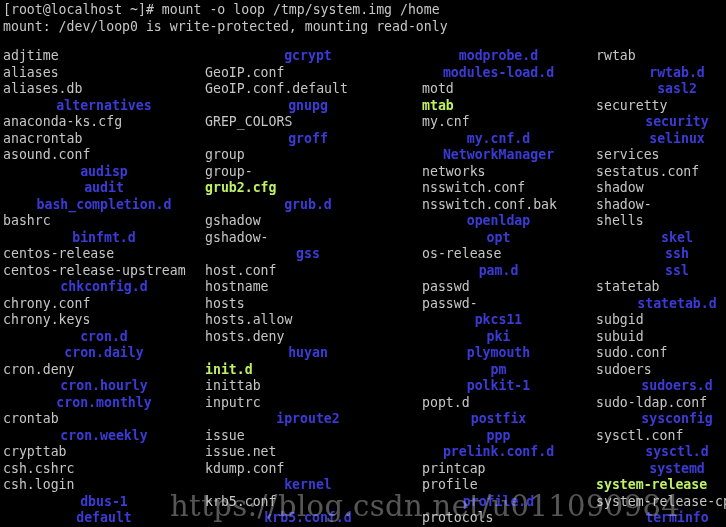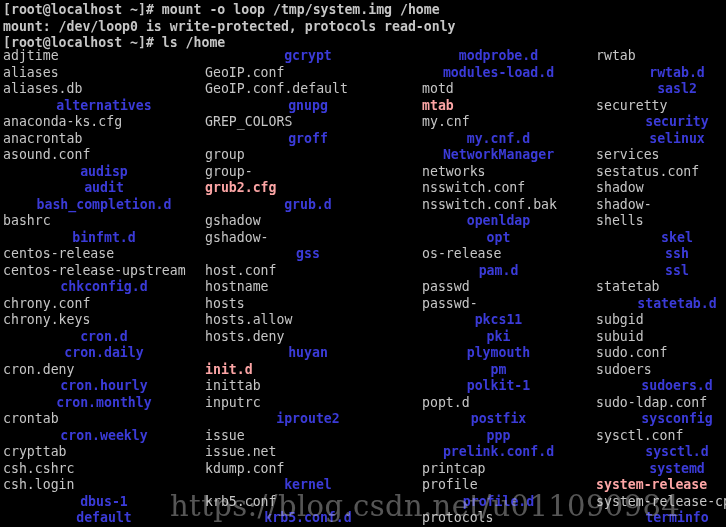--- a/index.html
+++ b/index.html
@@ -18,21 +18,20 @@
     font-size: 13.2px;
     line-height: 16.5px;
     letter-spacing: 0px;
     -webkit-font-smoothing: none;
   }
   .term-line {
     position: absolute;
     left: 3px;
     white-space: pre;
     color: #c6c6c6;
-    font-weight: bold;
   }
   .listing {
     position: absolute;
     left: 0;
     top: 48px;
     width: 726px;
     height: 479px;
   }
   .ls-col {
     position: absolute;
@@ -49,21 +48,21 @@
     line-height: 16.5px;
     white-space: pre;
     color: #c6c6c6;
   }
   .ls-entry.dir {
     color: #3b3bd8;
     font-weight: bold;
     text-align: center;
   }
   .ls-entry.link {
-    color: #fca5a5;
+    color: #bef264;
     font-weight: bold;
   }
   .ls-entry.file {
     color: #c6c6c6;
     font-weight: normal;
   }
   #watermark {
     position: absolute;
     left: 170px;
     top: 491px;
@@ -76,23 +75,22 @@
     letter-spacing: 0.4px;
   }
 </style>
 </head>
 <body>
 
 <div id="terminal">
 
   <div class="term-line" style="top:2px;">[root@localhost ~]# mount -o loop /tmp/system.img /home</div>
 
-  <div class="term-line" style="top:18.5px;">mount: /dev/loop0 is write-protected, protocols read-only</div>
+  <div class="term-line" style="top:18.5px;">mount: /dev/loop0 is write-protected, mounting read-only</div>
 
-  <div class="term-line" style="top:35px;">[root@localhost ~]# ls /home</div>
 
   <div class="listing" id="ls-output">
       <div class="ls-col c0"><span class="ls-entry file">adjtime</span><span class="ls-entry file">aliases</span><span class="ls-entry file">aliases.db</span><span class="ls-entry dir">alternatives</span><span class="ls-entry file">anaconda-ks.cfg</span><span class="ls-entry file">anacrontab</span><span class="ls-entry file">asound.conf</span><span class="ls-entry dir">audisp</span><span class="ls-entry dir">audit</span><span class="ls-entry dir">bash_completion.d</span><span class="ls-entry file">bashrc</span><span class="ls-entry dir">binfmt.d</span><span class="ls-entry file">centos-release</span><span class="ls-entry file">centos-release-upstream</span><span class="ls-entry dir">chkconfig.d</span><span class="ls-entry file">chrony.conf</span><span class="ls-entry file">chrony.keys</span><span class="ls-entry dir">cron.d</span><span class="ls-entry dir">cron.daily</span><span class="ls-entry file">cron.deny</span><span class="ls-entry dir">cron.hourly</span><span class="ls-entry dir">cron.monthly</span><span class="ls-entry file">crontab</span><span class="ls-entry dir">cron.weekly</span><span class="ls-entry file">crypttab</span><span class="ls-entry file">csh.cshrc</span><span class="ls-entry file">csh.login</span><span class="ls-entry dir">dbus-1</span><span class="ls-entry dir">default</span></div>
       <div class="ls-col c1"><span class="ls-entry dir">gcrypt</span><span class="ls-entry file">GeoIP.conf</span><span class="ls-entry file">GeoIP.conf.default</span><span class="ls-entry dir">gnupg</span><span class="ls-entry file">GREP_COLORS</span><span class="ls-entry dir">groff</span><span class="ls-entry file">group</span><span class="ls-entry file">group-</span><span class="ls-entry link">grub2.cfg</span><span class="ls-entry dir">grub.d</span><span class="ls-entry file">gshadow</span><span class="ls-entry file">gshadow-</span><span class="ls-entry dir">gss</span><span class="ls-entry file">host.conf</span><span class="ls-entry file">hostname</span><span class="ls-entry file">hosts</span><span class="ls-entry file">hosts.allow</span><span class="ls-entry file">hosts.deny</span><span class="ls-entry dir">huyan</span><span class="ls-entry link">init.d</span><span class="ls-entry file">inittab</span><span class="ls-entry file">inputrc</span><span class="ls-entry dir">iproute2</span><span class="ls-entry file">issue</span><span class="ls-entry file">issue.net</span><span class="ls-entry file">kdump.conf</span><span class="ls-entry dir">kernel</span><span class="ls-entry file">krb5.conf</span><span class="ls-entry dir">krb5.conf.d</span></div>
       <div class="ls-col c2"><span class="ls-entry dir">modprobe.d</span><span class="ls-entry dir">modules-load.d</span><span class="ls-entry file">motd</span><span class="ls-entry link">mtab</span><span class="ls-entry file">my.cnf</span><span class="ls-entry dir">my.cnf.d</span><span class="ls-entry dir">NetworkManager</span><span class="ls-entry file">networks</span><span class="ls-entry file">nsswitch.conf</span><span class="ls-entry file">nsswitch.conf.bak</span><span class="ls-entry dir">openldap</span><span class="ls-entry dir">opt</span><span class="ls-entry file">os-release</span><span class="ls-entry dir">pam.d</span><span class="ls-entry file">passwd</span><span class="ls-entry file">passwd-</span><span class="ls-entry dir">pkcs11</span><span class="ls-entry dir">pki</span><span class="ls-entry dir">plymouth</span><span class="ls-entry dir">pm</span><span class="ls-entry dir">polkit-1</span><span class="ls-entry file">popt.d</span><span class="ls-entry dir">postfix</span><span class="ls-entry dir">ppp</span><span class="ls-entry dir">prelink.conf.d</span><span class="ls-entry file">printcap</span><span class="ls-entry file">profile</span><span class="ls-entry dir">profile.d</span><span class="ls-entry file">protocols</span></div>
       <div class="ls-col c3"><span class="ls-entry file">rwtab</span><span class="ls-entry dir">rwtab.d</span><span class="ls-entry dir">sasl2</span><span class="ls-entry file">securetty</span><span class="ls-entry dir">security</span><span class="ls-entry dir">selinux</span><span class="ls-entry file">services</span><span class="ls-entry file">sestatus.conf</span><span class="ls-entry file">shadow</span><span class="ls-entry file">shadow-</span><span class="ls-entry file">shells</span><span class="ls-entry dir">skel</span><span class="ls-entry dir">ssh</span><span class="ls-entry dir">ssl</span><span class="ls-entry file">statetab</span><span class="ls-entry dir">statetab.d</span><span class="ls-entry file">subgid</span><span class="ls-entry file">subuid</span><span class="ls-entry file">sudo.conf</span><span class="ls-entry file">sudoers</span><span class="ls-entry dir">sudoers.d</span><span class="ls-entry file">sudo-ldap.conf</span><span class="ls-entry dir">sysconfig</span><span class="ls-entry file">sysctl.conf</span><span class="ls-entry dir">sysctl.d</span><span class="ls-entry dir">systemd</span><span class="ls-entry link">system-release</span><span class="ls-entry file">system-release-cpe</span><span class="ls-entry dir">terminfo</span></div>
     </div>
 
   <div id="watermark">https://blog.csdn.net/u011090984</div>
 

